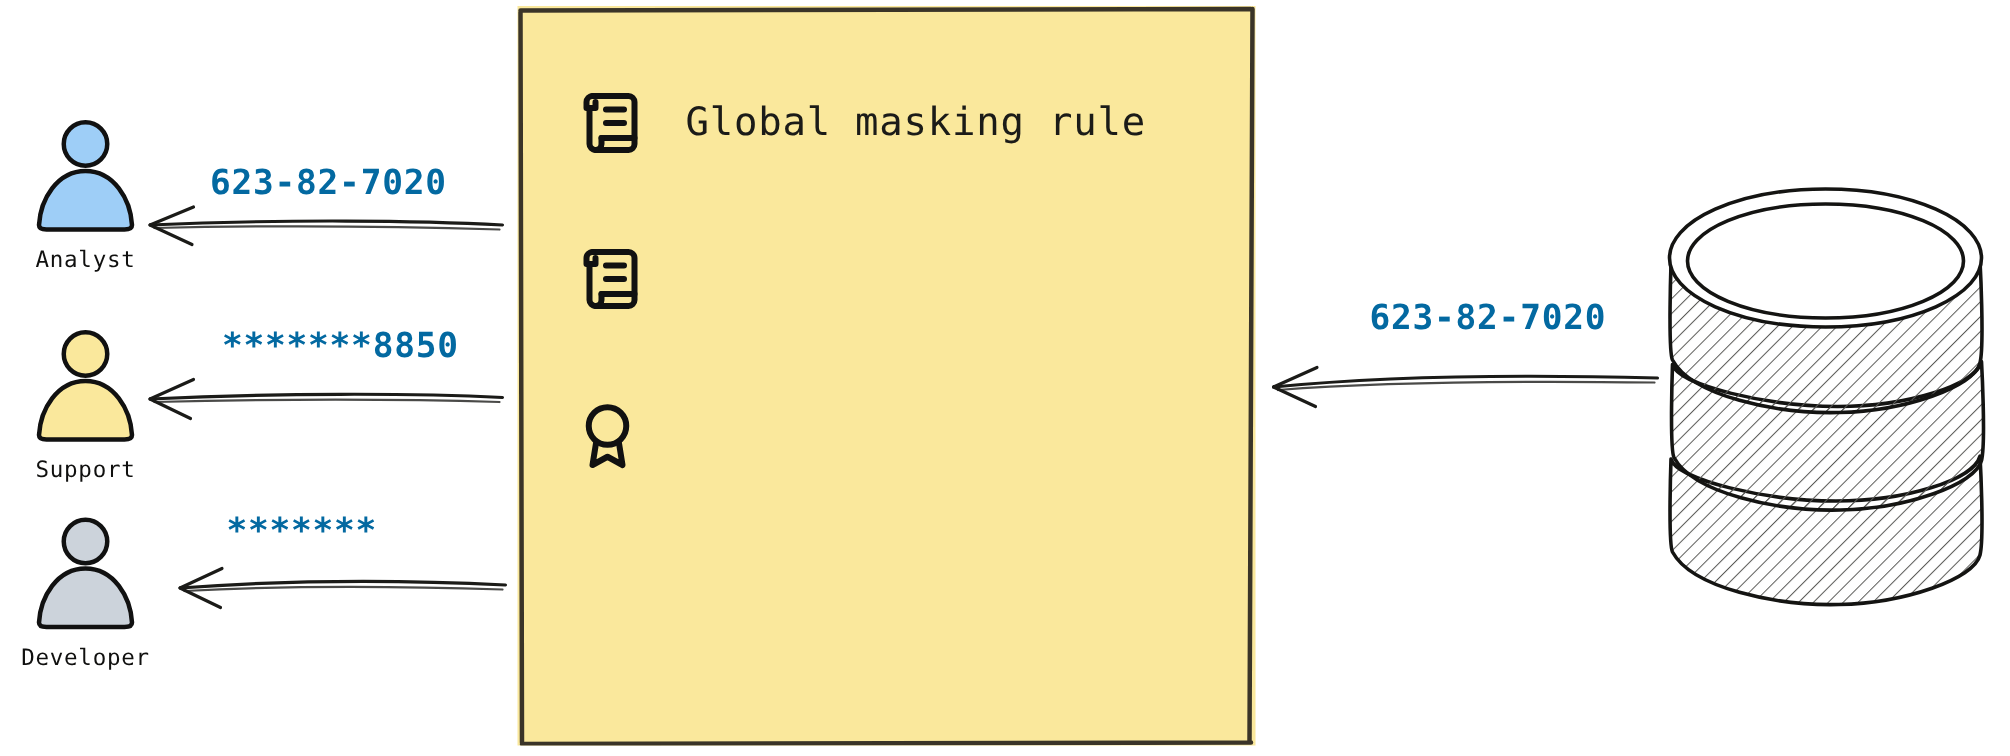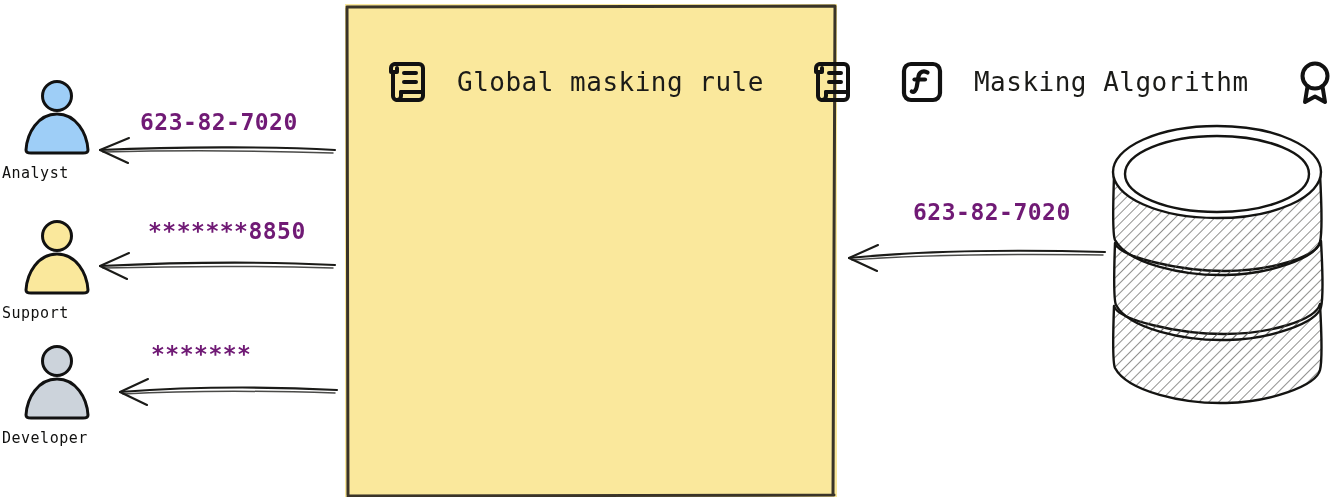--- a/index.html
+++ b/index.html
@@ -4,37 +4,37 @@
 <style>
   html,body{margin:0;padding:0;background:#ffffff;}
   body{
     width:1340px;height:504px;
     font-family:"DejaVu Sans Mono","Liberation Mono",monospace;
     overflow:hidden;position:relative;
   }
   #stage{position:absolute;left:0;top:0;width:1340px;height:504px;}
 
   
-  .actor{position:absolute;width:110px;text-align:left;}
+  .actor{position:absolute;width:110px;text-align:center;}
   .actor .avatar{width:76px;height:84px;margin:0 auto;display:block;}
   .actor .name{
     font-family:"DejaVu Sans Mono","Liberation Mono",monospace;
     font-size:15px;color:#10100f;letter-spacing:.5px;
     margin-top:2px;white-space:nowrap;
   }
 
   #actor-analyst{left:2px;top:78px;}
   #actor-support{left:2px;top:218px;}
   #actor-developer{left:2px;top:343px;}
 
   
   .flow-label{
     position:absolute;
     font-family:"DejaVu Sans Mono","Liberation Mono",monospace;
-    font-size:23px;font-weight:bold;color:#701a75;
+    font-size:23px;font-weight:bold;color:#0369a1;
     letter-spacing:.5px;white-space:nowrap;
   }
   #label-analyst{left:140px;top:109px;}
   #label-support{left:148px;top:218px;}
   #label-developer{left:151px;top:341px;}
   #label-db{left:913px;top:199px;}
 
   
   #arrows{position:absolute;left:0;top:0;width:1340px;height:504px;}
 
@@ -45,21 +45,21 @@
     background:#fae89c;
     box-sizing:border-box;
   }
   #policy-panel .panel-border{
     position:absolute;left:0;top:0;width:100%;height:100%;
     pointer-events:none;
   }
   .policy-list{
     position:relative;
     padding:46px 0 0 34px;
-    display:flex;flex-direction:row;
+    display:flex;flex-direction:column;
     gap:40px;
   }
   .policy-item{
     display:flex;align-items:center;gap:26px;height:64px;
   }
   .policy-item .p-icon{
     width:52px;height:56px;flex:0 0 52px;
     display:flex;align-items:center;justify-content:center;
   }
   .policy-item .p-label{
@@ -167,30 +167,20 @@
               <path d="M14,6 L38,6 C40.2,6 42,7.8 42,10 L42,34 L20,34"></path>
               <path d="M14,6 C11.8,6 10,7.8 10,10 L10,14 L16,14 L16,10"></path>
               <path d="M20,34 L20,38 C20,40.2 18.2,42 16,42 L38,42 C40.2,42 42,40.2 42,38 L42,34"></path>
               <path d="M16,42 C13.8,42 12,40.2 12,38 L12,14"></path>
               <path d="M23,15 L35,15 M23,24 L35,24"></path>
             </g>
           </svg>
         </span>
       </div>
 
-      <div class="policy-item">
-        <span class="p-icon">
-          <svg viewBox="0 0 48 48" width="48" height="48">
-            <rect x="6" y="6" width="36" height="36" rx="7" ry="7" fill="none" stroke="#111" stroke-width="4.2"></rect>
-            <path d="M29.5,14.5 C26,12.2 21.5,13.4 20.6,18 L18.8,28.5 C18.1,33 15.6,34.6 13.8,33.4" fill="none" stroke="#111" stroke-width="4.2" stroke-linecap="round"></path>
-            <path d="M16.5,21.5 L27,21.5" fill="none" stroke="#111" stroke-width="4.2" stroke-linecap="round"></path>
-          </svg>
-        </span>
-        <span class="p-label">Masking Algorithm</span>
-      </div>
 
       <div class="policy-item">
         <span class="p-icon">
           <svg viewBox="0 0 48 48" width="48" height="48">
             <circle cx="24" cy="18" r="12.5" fill="none" stroke="#111" stroke-width="4"></circle>
             <path d="M16.5,28.5 L14,44 L24,38.5 L34,44 L31.5,28.5" fill="none" stroke="#111" stroke-width="4" stroke-linejoin="round" stroke-linecap="round"></path>
           </svg>
         </span>
       </div>
 

